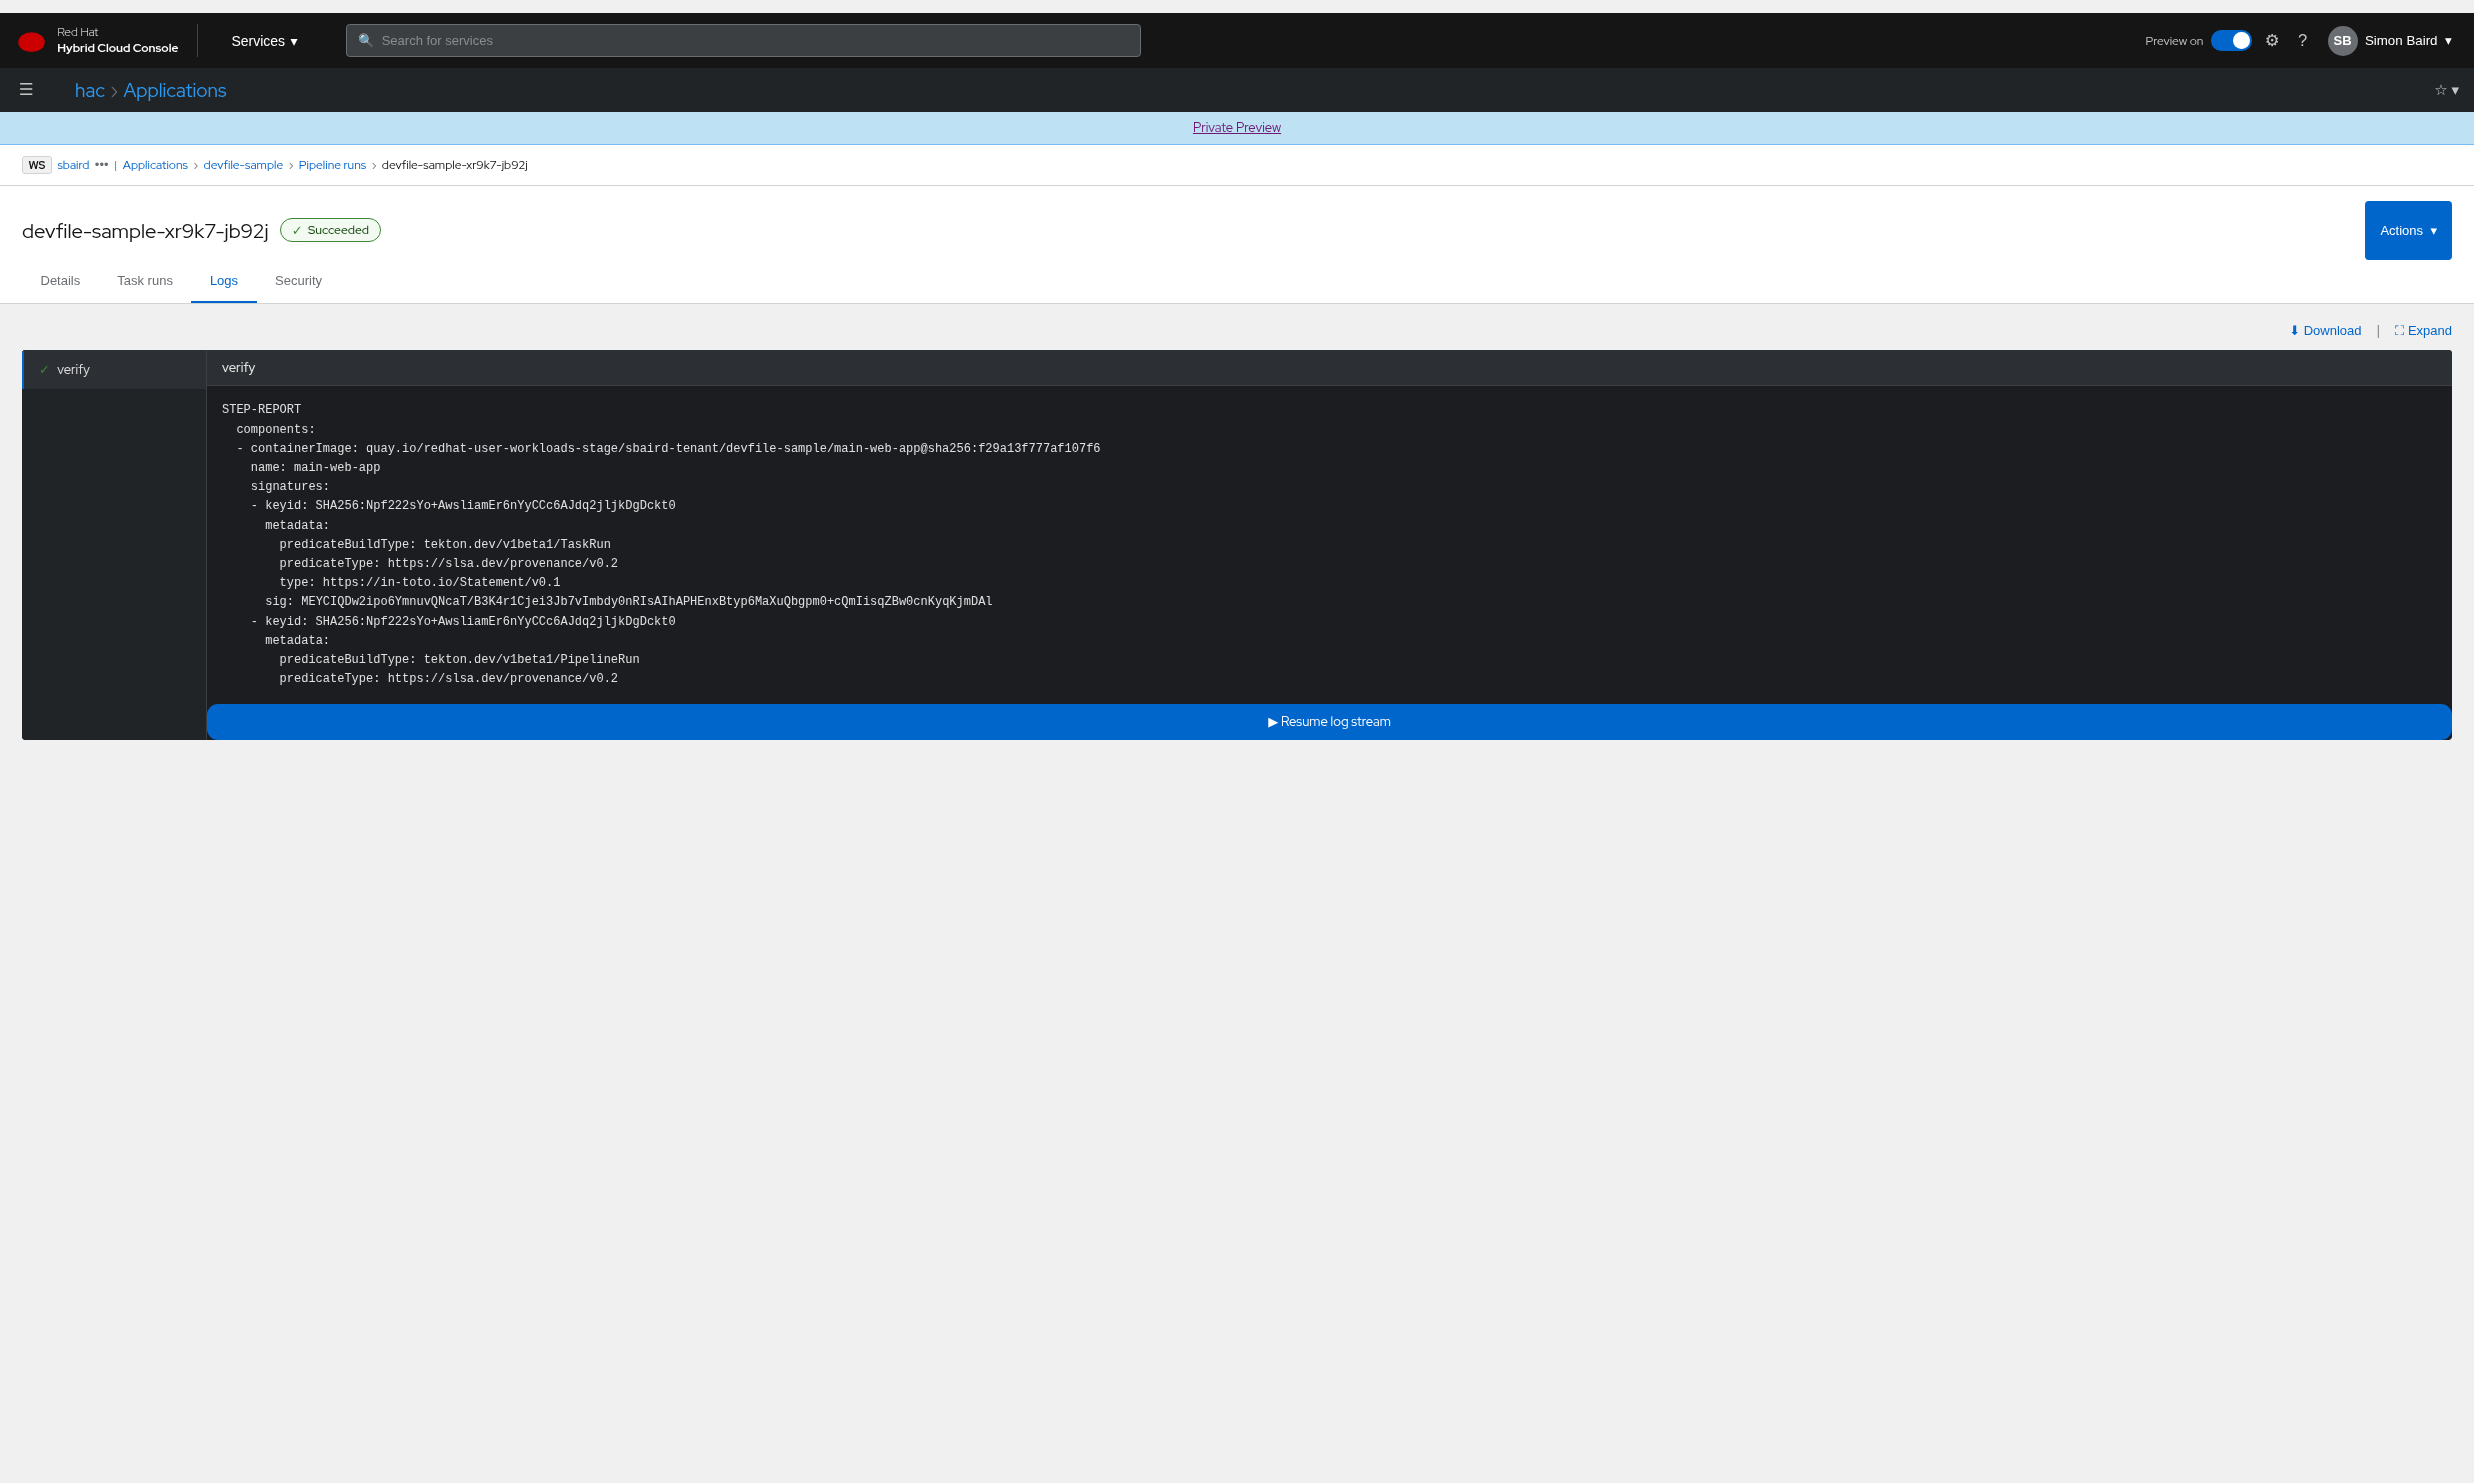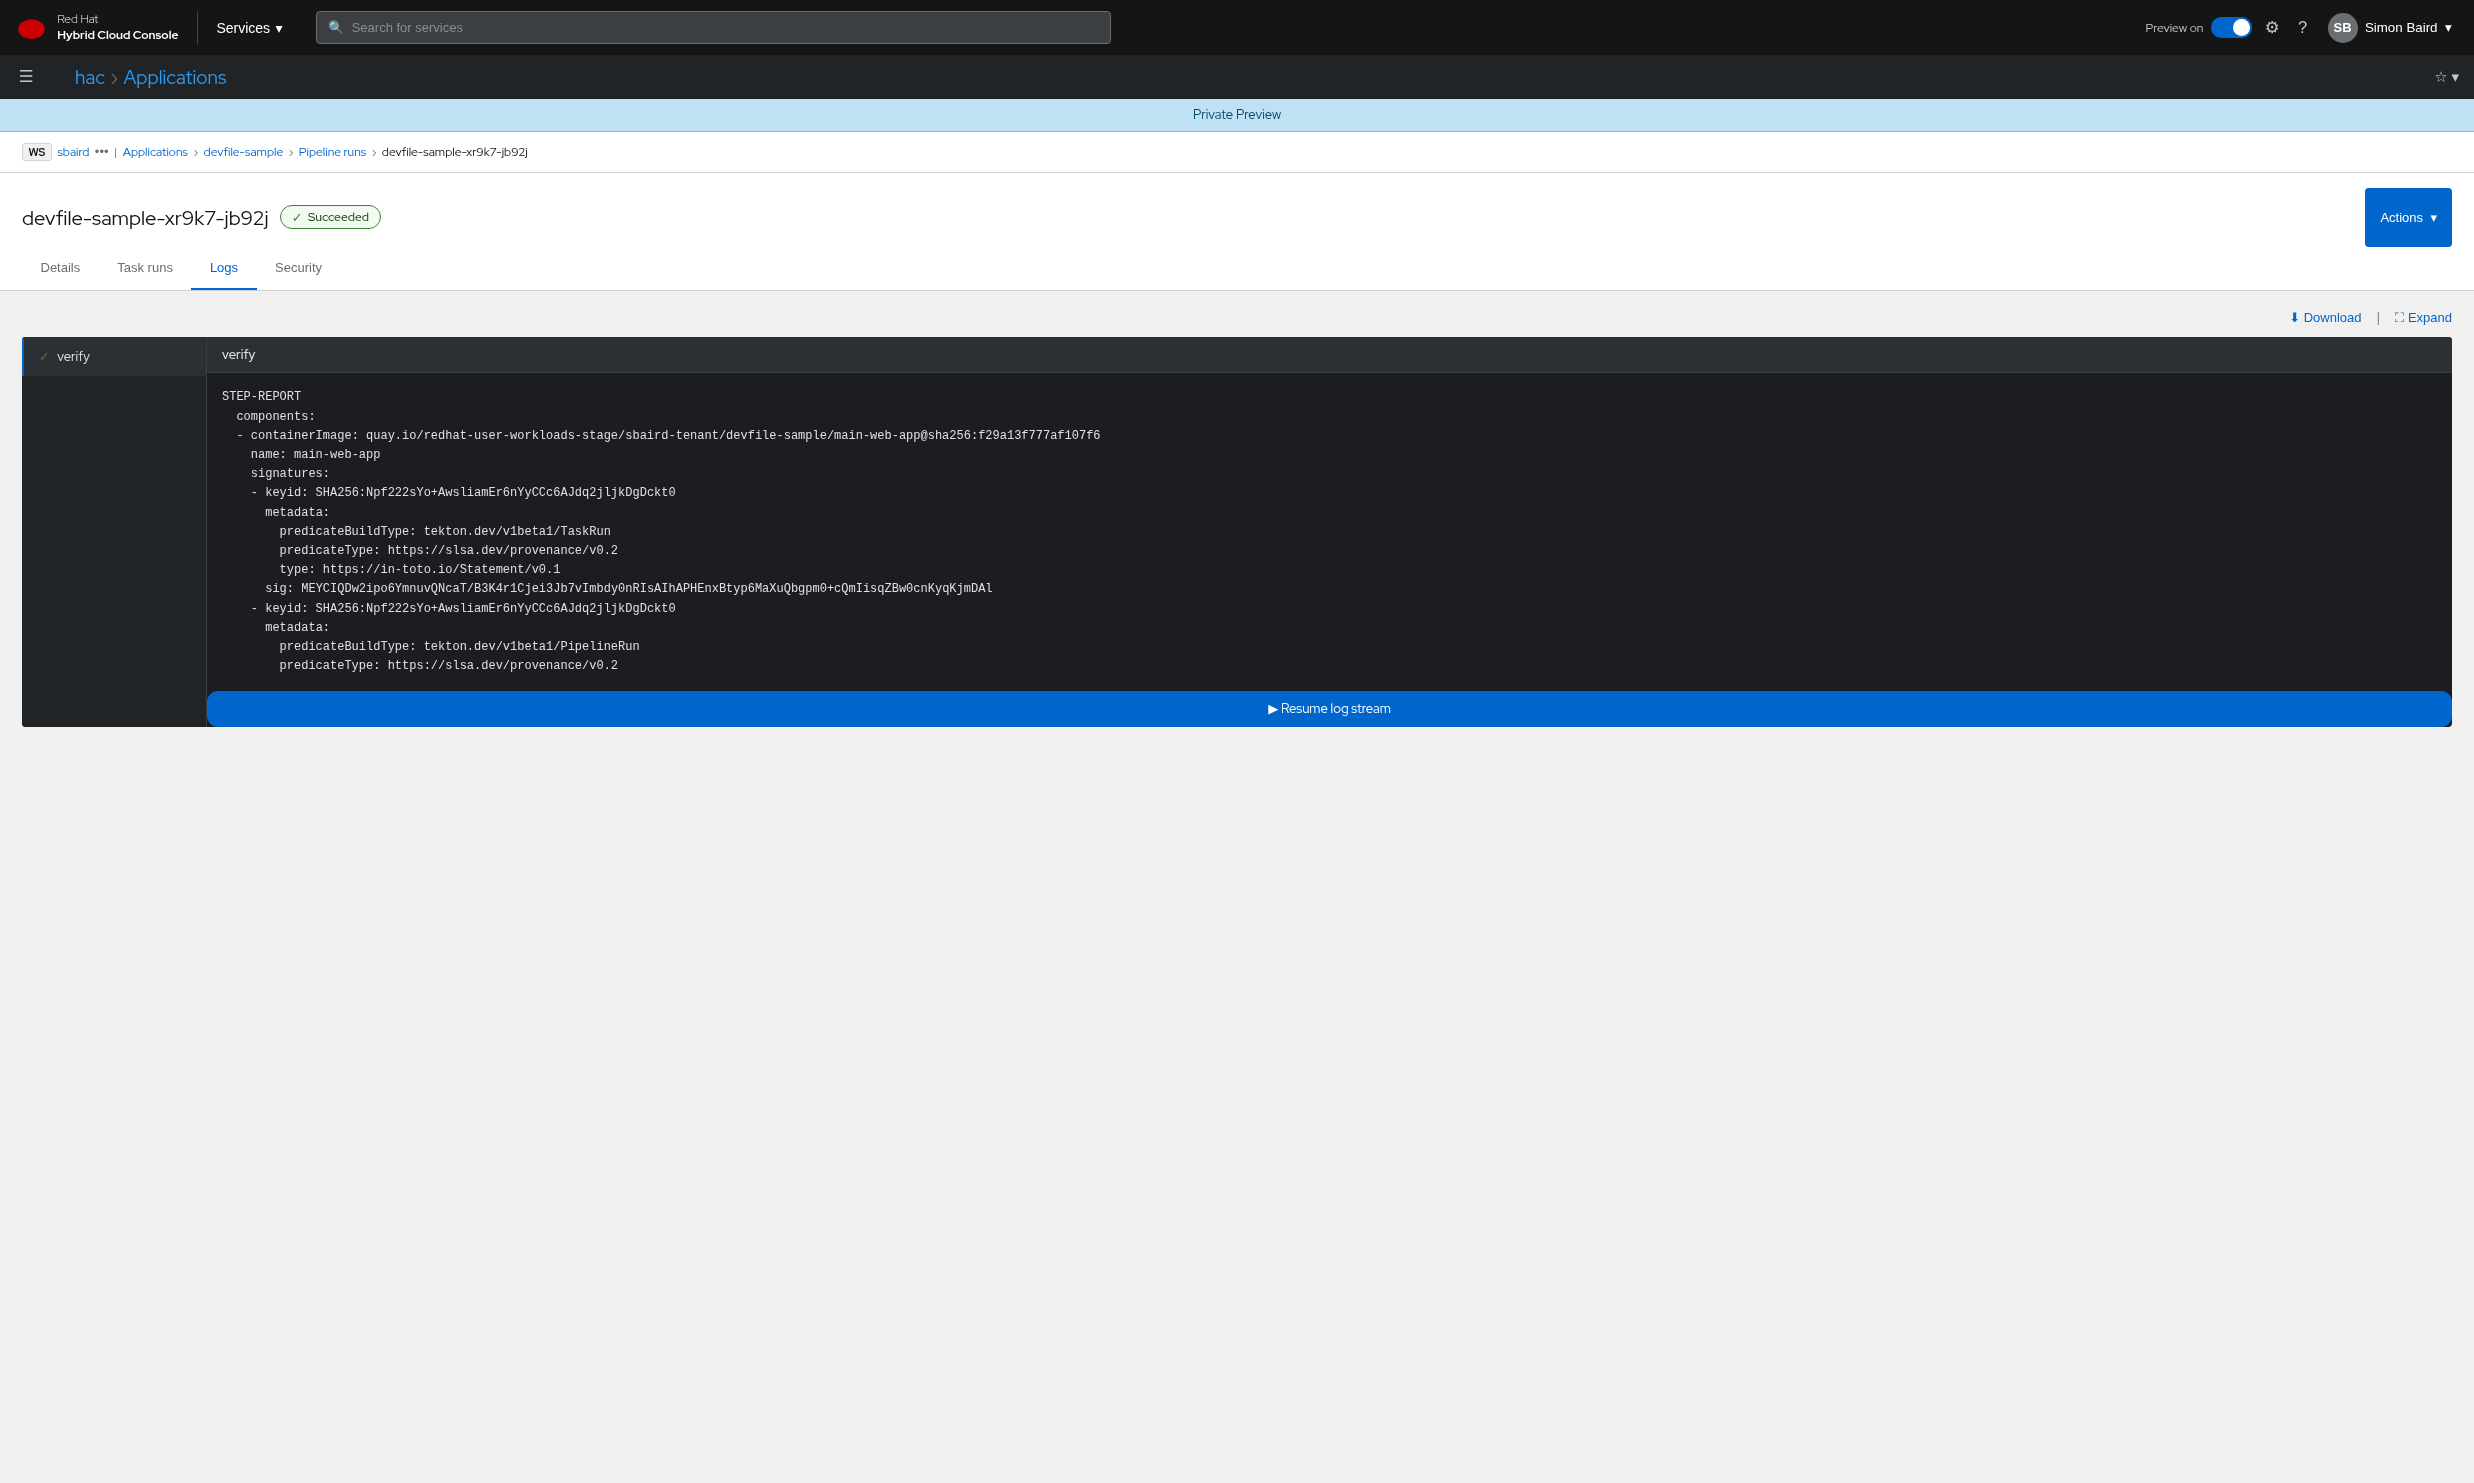--- a/index.html
+++ b/index.html
@@ -5,23 +5,24 @@
     * { box-sizing: border-box; margin: 0; padding: 0; }
     body { font-family: 'RedHatDisplay', 'Red Hat Display', Arial, sans-serif; font-size: 13px; background: #f0f0f0; color: #151515; }
 
     
     .top-nav {
       display: flex;
       align-items: center;
       background: #151515;
       height: 55px;
       padding: 0 15px;
-      gap: 0;
+      gap: 15px;
       position: relative;
       z-index: 100;
+      margin-top: 13px;
     }
     .brand {
       display: flex;
       align-items: center;
       gap: 9.2px;
       padding-right: 18.5px;
       border-right: 0.9px solid #444;
       margin-right: 0;
     }
     .brand-logo {
@@ -179,21 +180,22 @@
     
     .preview-banner {
       background: #bee1f4;
       text-align: center;
       padding: 7.4px;
       font-size: 13px;
       color: #002952;
       border-bottom: 0.9px solid #73bcf7;
     }
     .preview-banner a {
-      color: #0c4a6e;
+      color: #701a75;
+      text-decoration: underline;
       cursor: pointer;
     }
 
     
     .page-breadcrumb {
       display: flex;
       align-items: center;
       gap: 5.5px;
       padding: 11px 22px;
       font-size: 12px;

